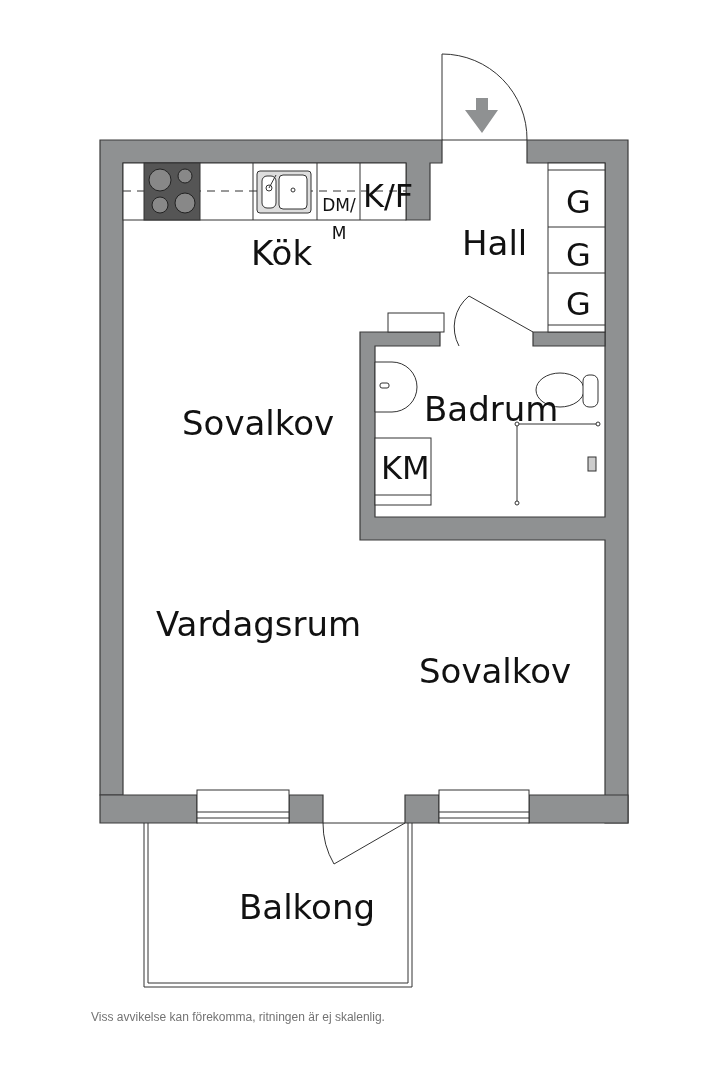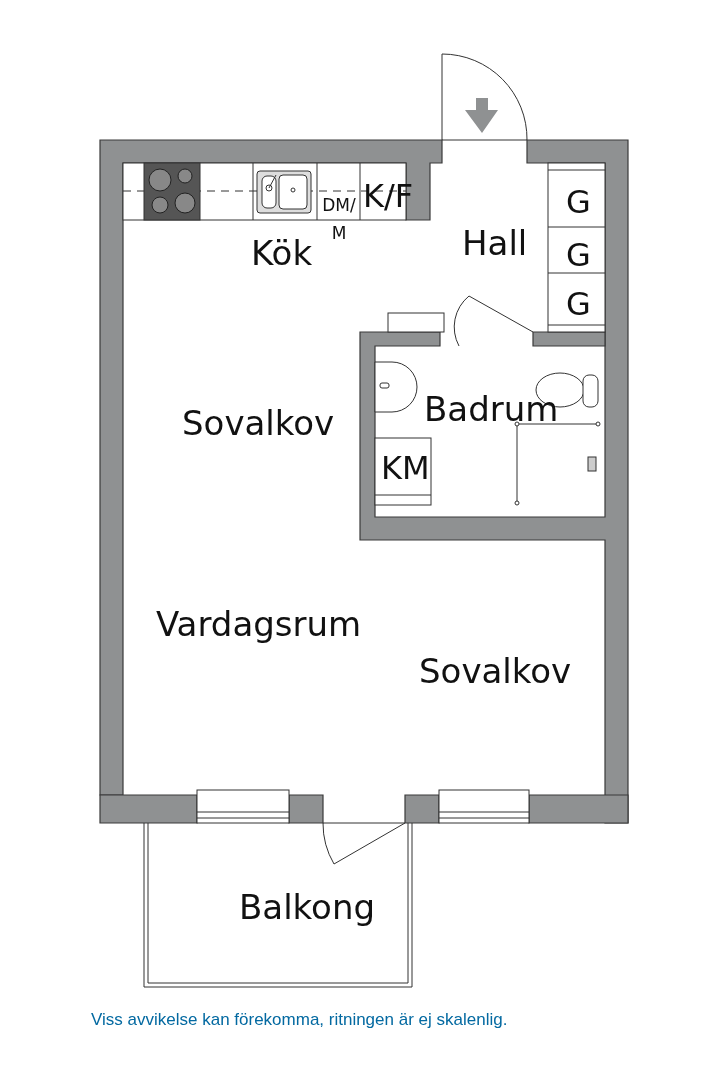--- a/index.html
+++ b/index.html
@@ -3,21 +3,21 @@
 <meta charset="utf-8">
 <style>
   html, body { margin: 0; padding: 0; background: #ffffff; }
   body { width: 720px; height: 1080px; position: relative; overflow: hidden;
          font-family: "DejaVu Sans", "Liberation Sans", sans-serif; }
   svg#plan { position: absolute; left: 0; top: 0; }
   .lbl { position: absolute; color: #111; white-space: nowrap; line-height: 1; }
   .room { font-size: 34px; }
   .small { font-size: 32px; }
   .tiny { font-size: 17px; text-align: center; margin-top: 27px; }
-  .note { position: absolute; left: 91px; top: 1010px; font-size: 17px; color: #0369a1;
+  .note { position: absolute; left: 91px; top: 1010px; font-size: 12px; color: #737373;
           font-family: "Liberation Sans", sans-serif; }
 </style>
 </head>
 <body>
 
 <svg id="plan" width="720" height="1080" viewBox="0 0 720 1080">
   <g fill="#8f9192" stroke="#3a3a3a" stroke-width="1.2">
 
     <path d="M100 140 L442 140 L442 163 L430 163 L430 220 L406 220 L406 163 L123 163 L123 795 L100 795 Z"></path>
 

